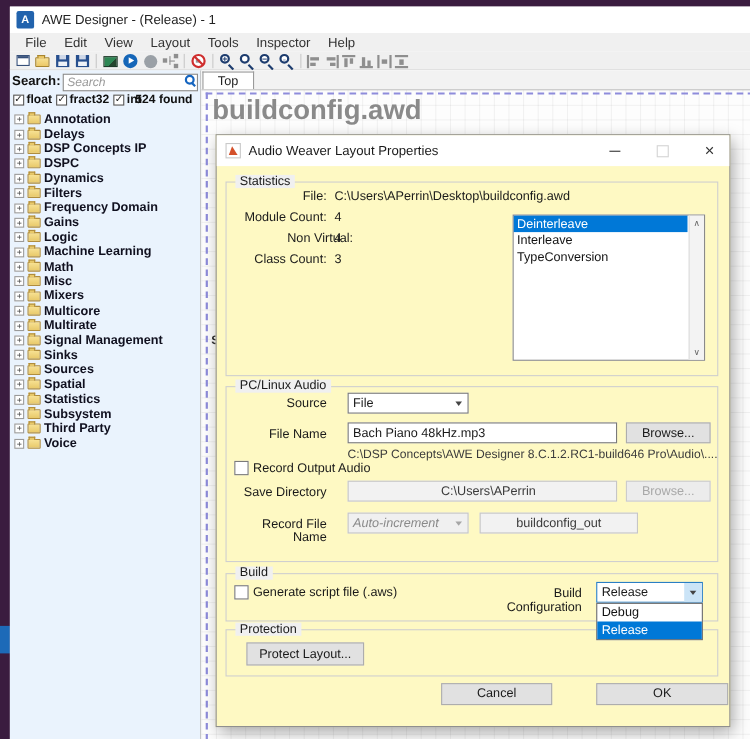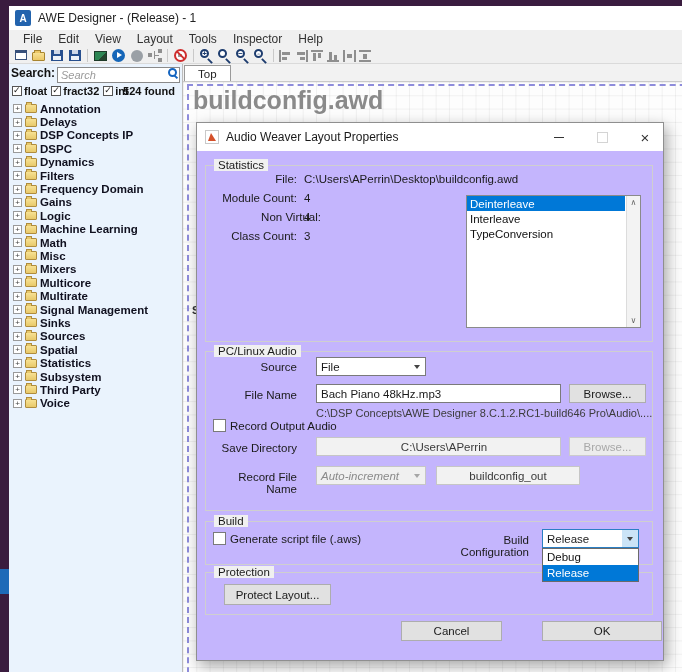--- a/index.html
+++ b/index.html
@@ -112,21 +112,21 @@
        font-size:11.5px;color:#222;margin-left:1px;}
   .grid{position:absolute;left:0;top:18px;right:0;bottom:0;
        background-image:linear-gradient(to right,rgba(0,0,0,0.05) 1px,transparent 1px),
                         linear-gradient(to bottom,rgba(0,0,0,0.05) 1px,transparent 1px);
        background-size:13.3px 13.3px;}
   .selrect{position:absolute;left:4px;top:20px;width:720px;height:720px;border:2px dashed #8e8cdb;}
   .bigtitle{position:absolute;left:10px;top:22px;font-size:25px;font-weight:bold;color:#8a8a8a;}
   .occluded{position:absolute;left:9px;top:240px;font-size:11px;font-weight:600;color:#333;}
 
   
-  .dialog{position:absolute;left:13px;top:58px;width:468px;height:539px;background:#c4b5fd;
+  .dialog{position:absolute;left:13px;top:58px;width:468px;height:539px;background:#fef9c3;
           border:1px solid #8f8f8f;box-shadow:3px 5px 14px rgba(0,0,0,0.35);}
   .dlg-title{height:28px;background:#fff;display:flex;align-items:center;padding-left:8px;gap:7px;}
   .dlg-icon{width:14px;height:14px;background:#fff;border:1px solid #c9c9c9;position:relative;flex:none;}
   .dlg-icon::after{content:"";position:absolute;left:2px;bottom:2px;border-left:3px solid transparent;
           border-right:5px solid transparent;border-bottom:8px solid #d4502a;}
   .dlg-title-text{font-size:12px;color:#1a1a1a;flex:1;}
   .dlg-btn{width:36px;height:28px;display:flex;align-items:center;justify-content:center;}
   .dlg-min::before{content:"";width:10px;border-top:1px solid #333;}
   .dlg-max::before{content:"";width:9px;height:9px;border:1px solid #d4d4d4;}
   .dlg-close::before{content:"\00D7";font-size:15px;color:#333;line-height:1;}

